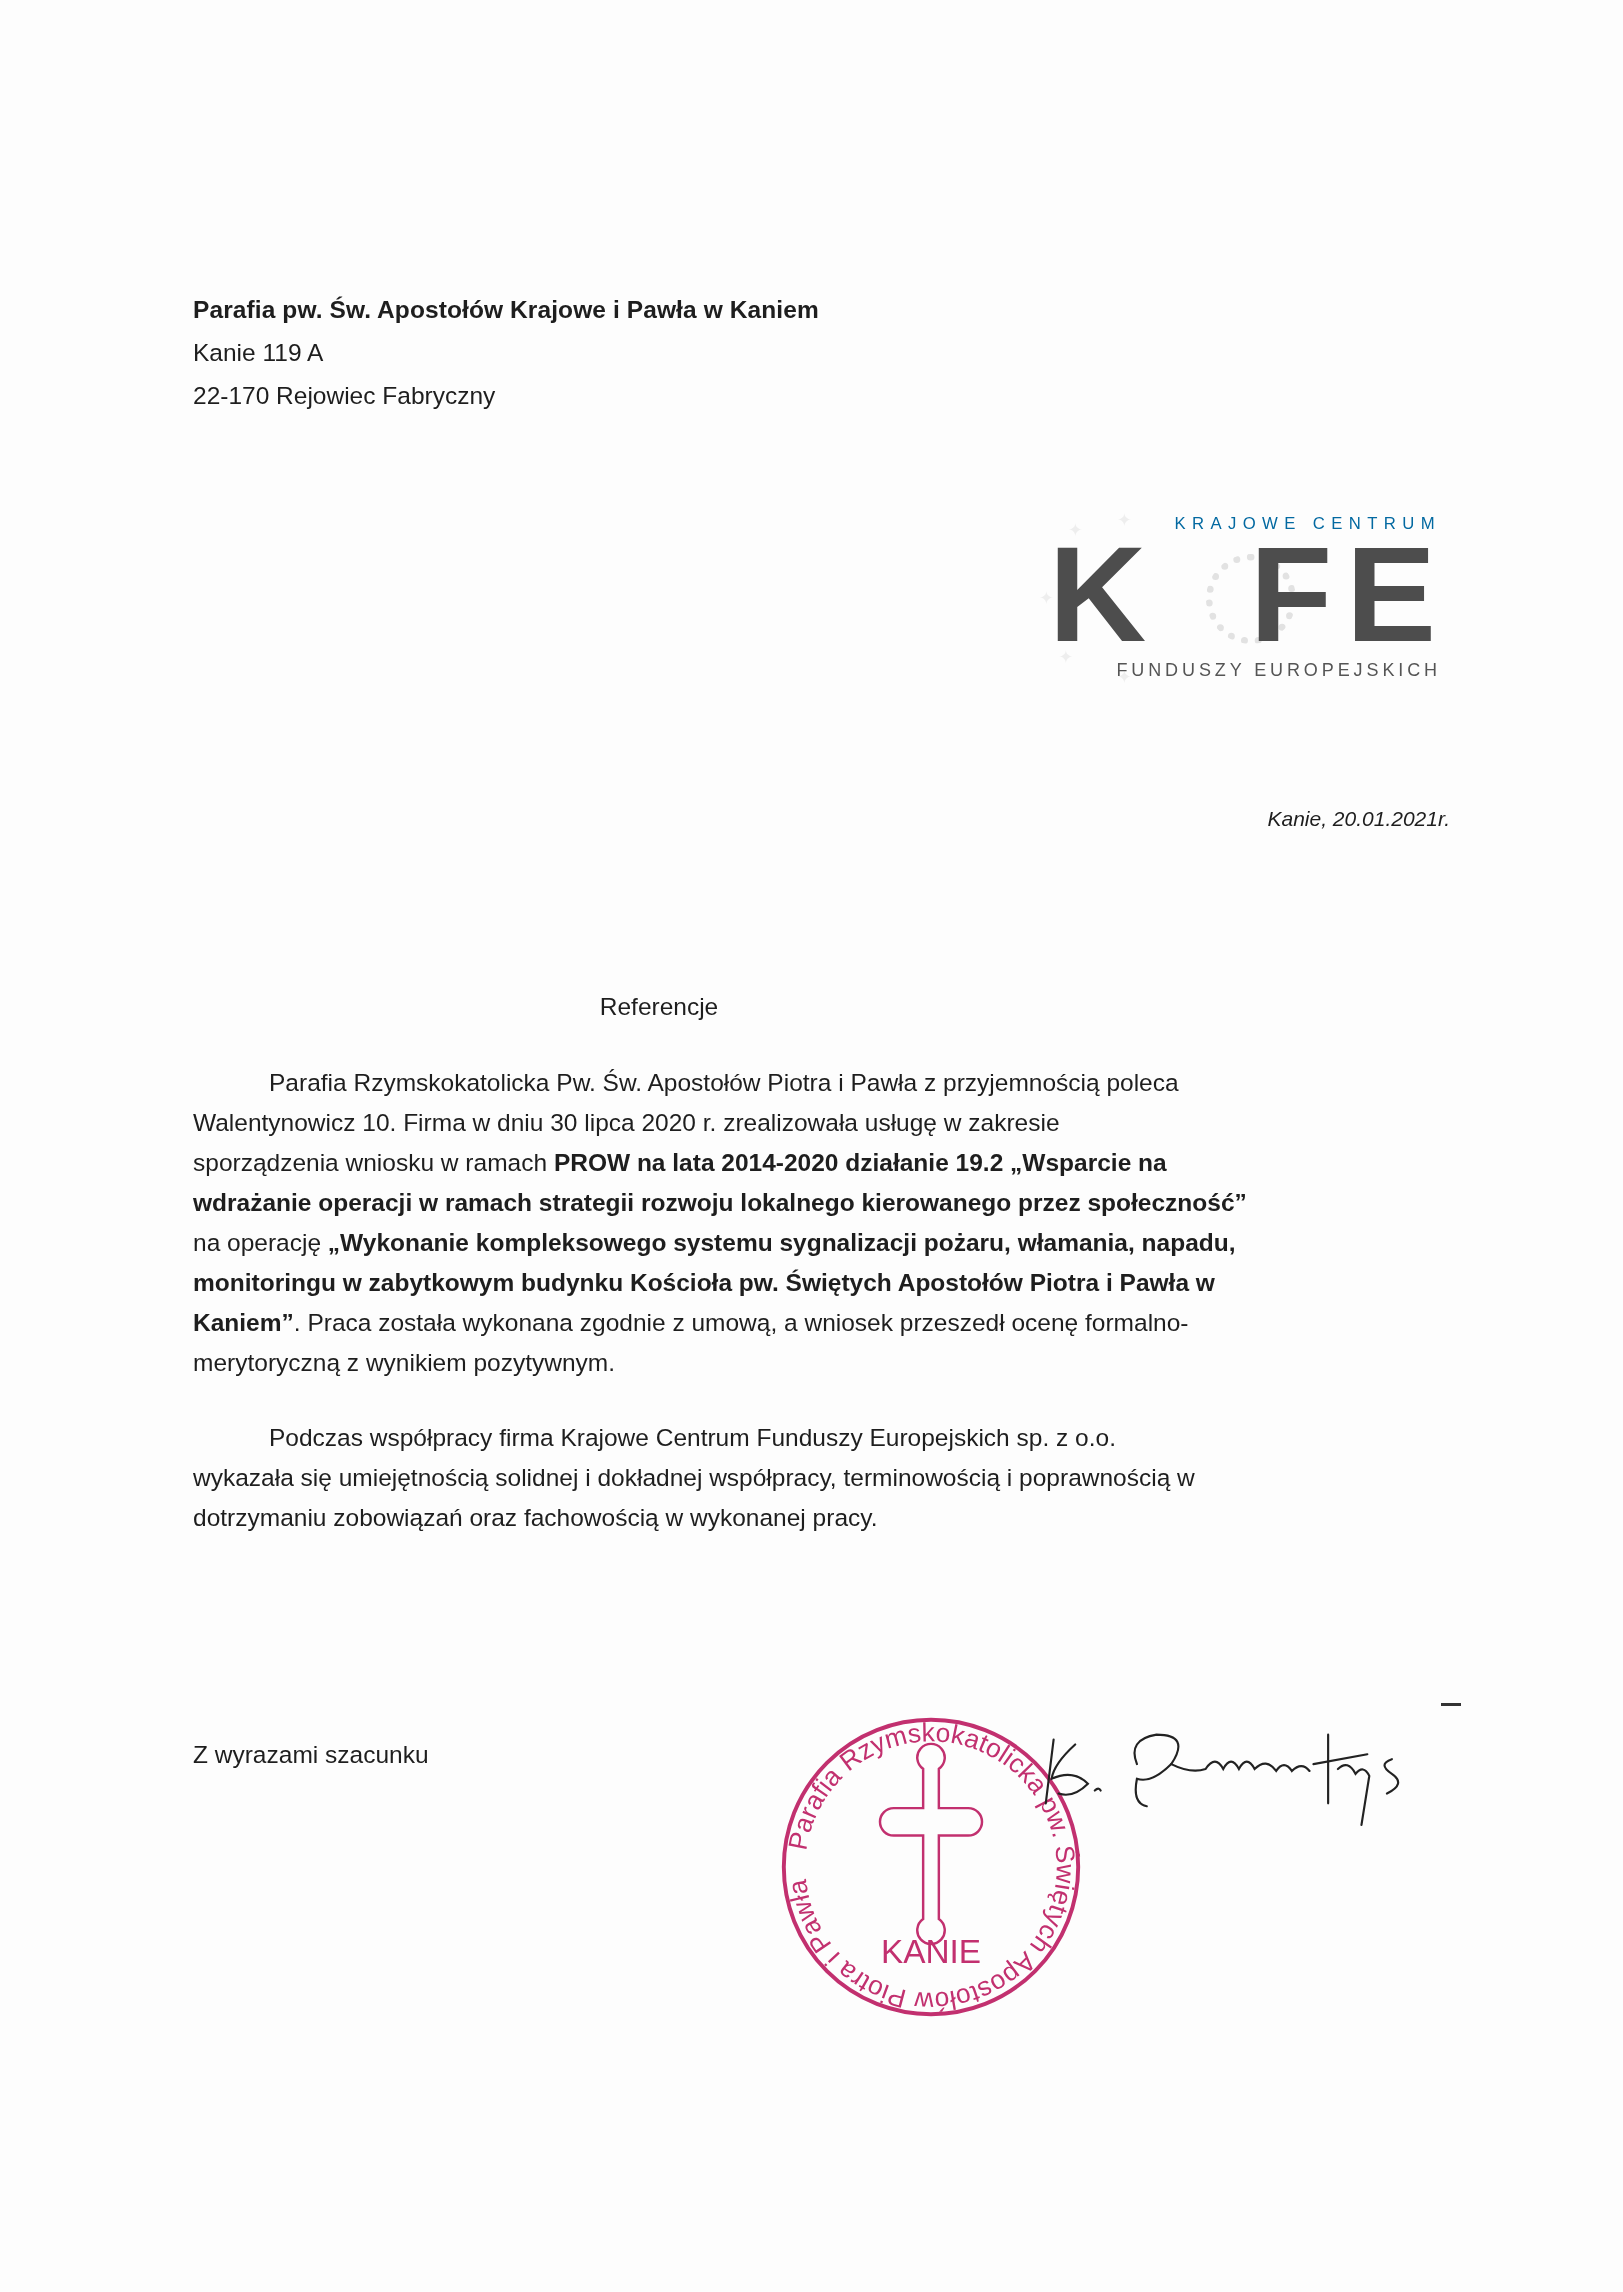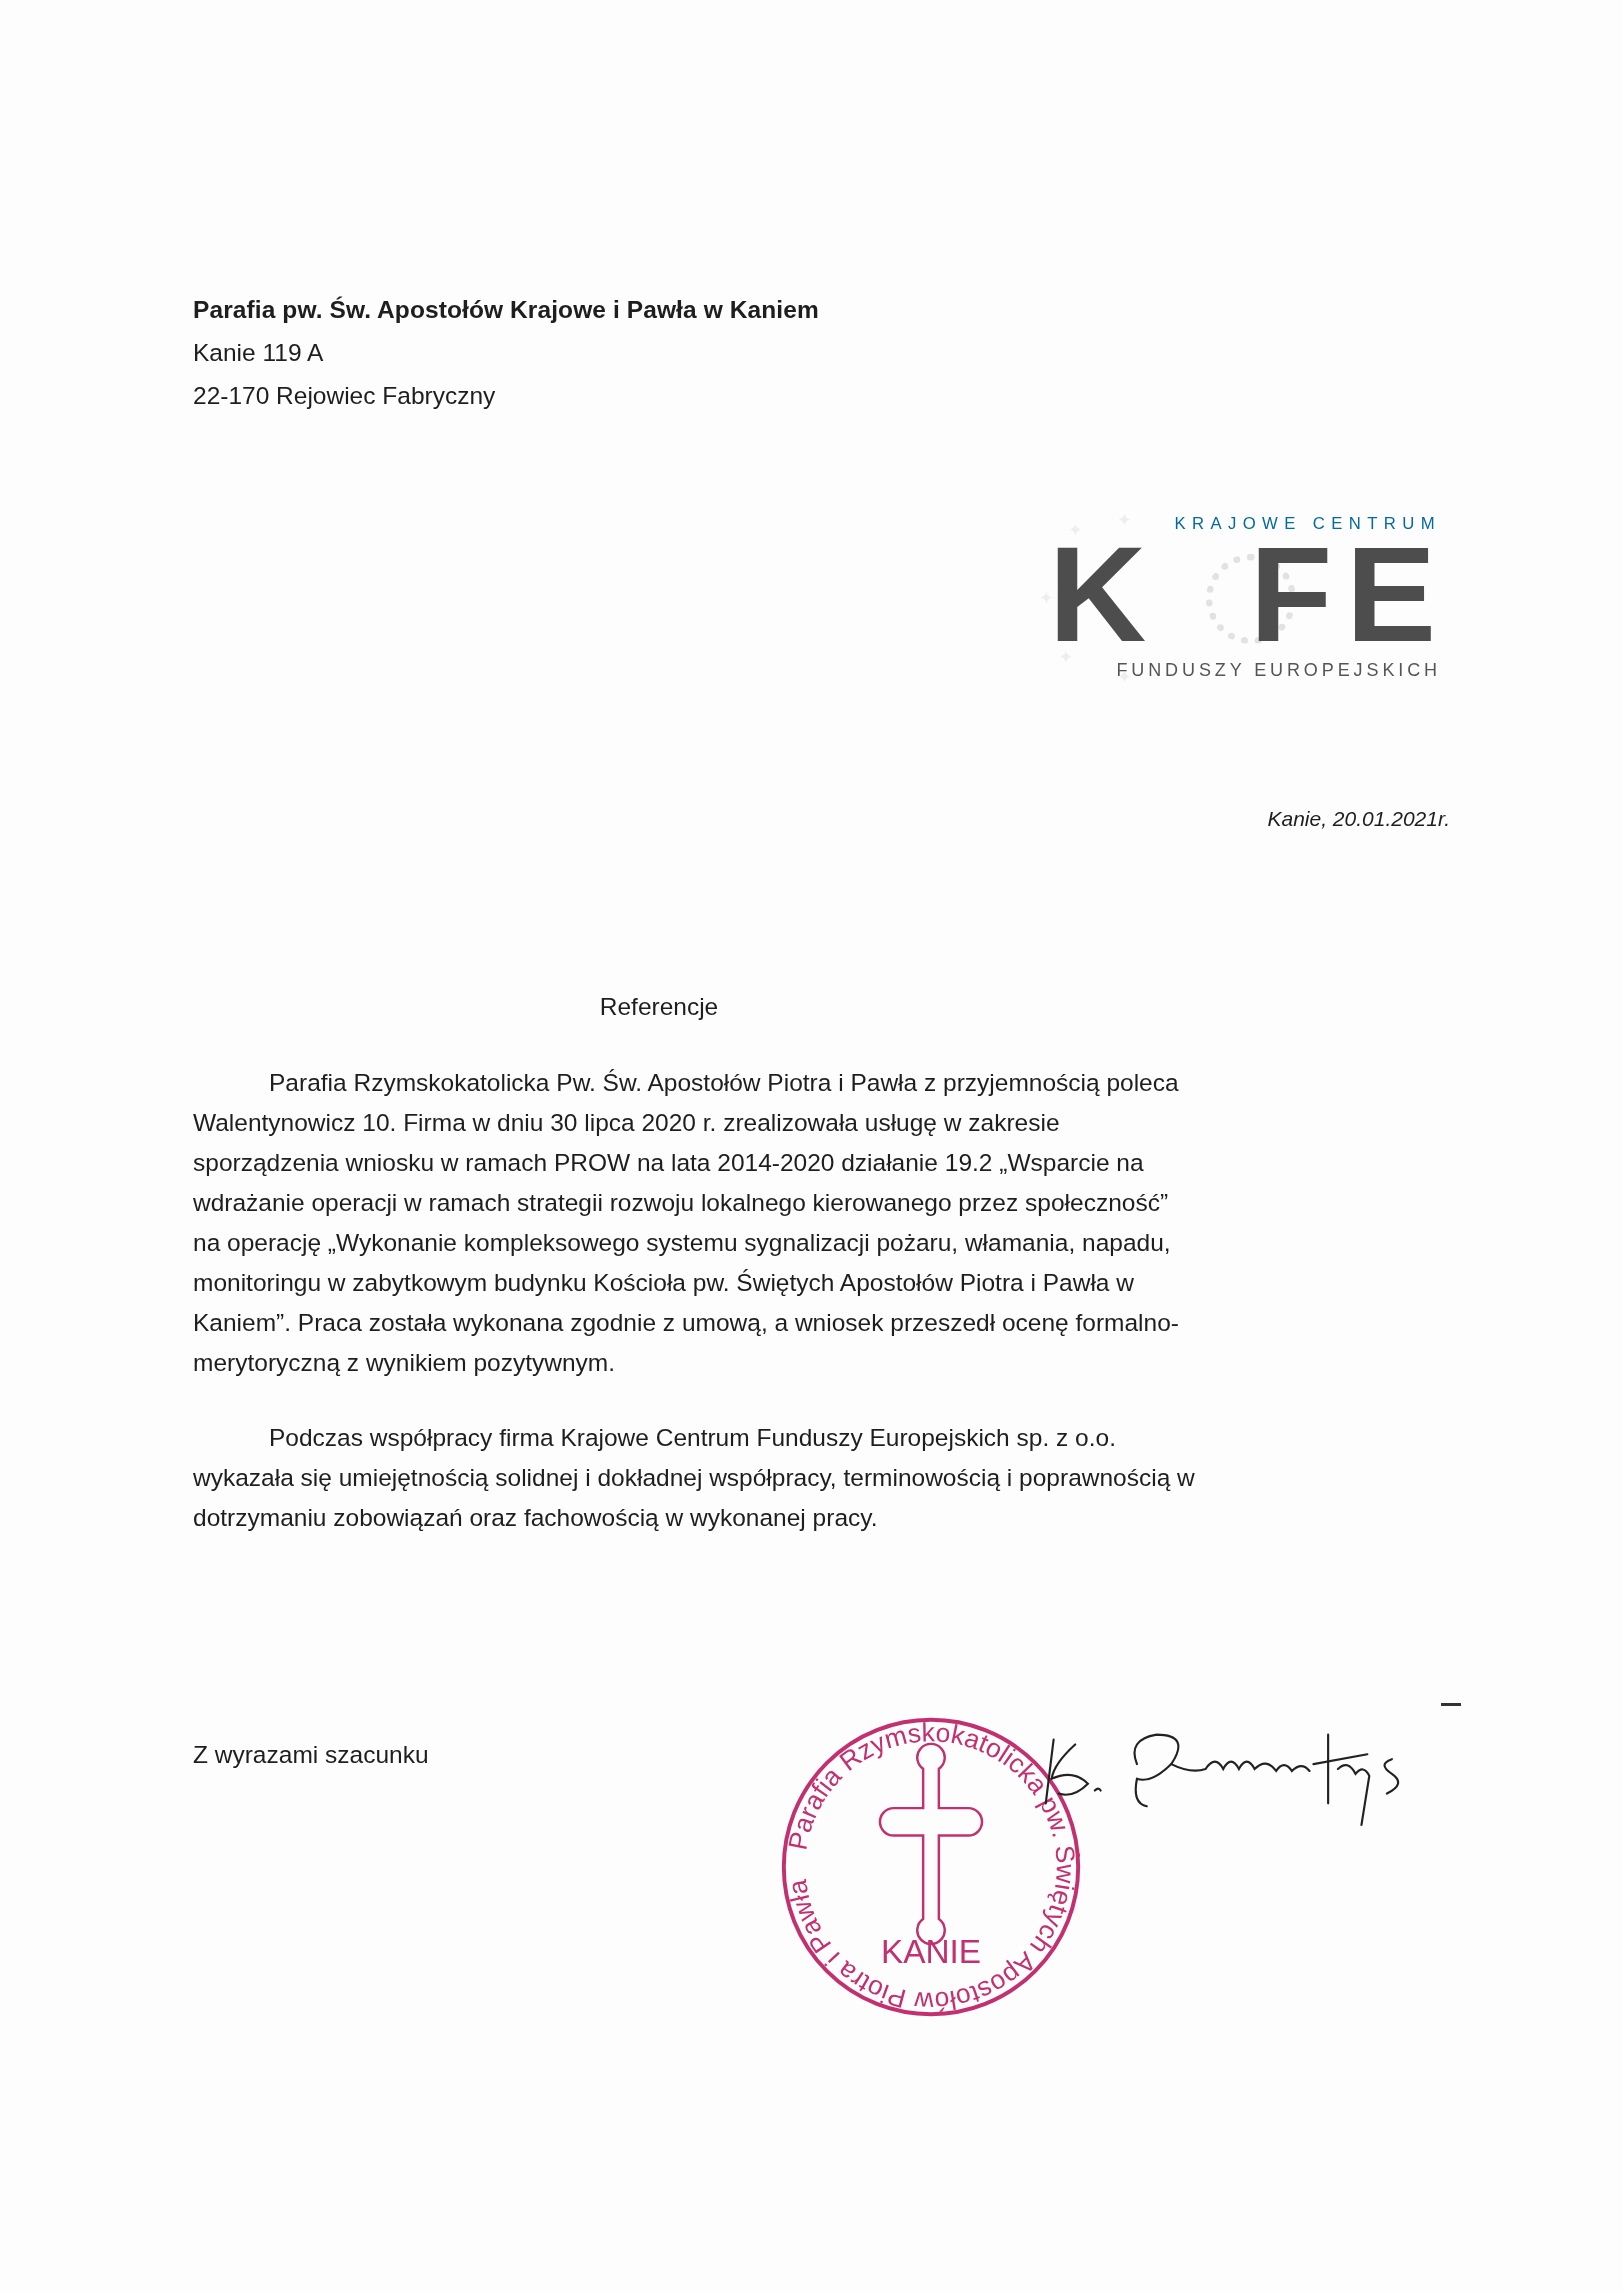--- a/index.html
+++ b/index.html
@@ -21,21 +21,21 @@
     .logo .star { position: absolute; color: #eeeeee; font-size: 17.6px; }
 
     .date { position: absolute; right: 173px; top: 807px; font-size: 21px; font-style: italic; }
 
     .title { position: absolute; left: 0; width: 1318px; top: 993px; text-align: center; font-size: 24.5px; }
 
     .body { position: absolute; left: 193px; top: 1063px; width: 1245px; font-size: 24.5px; line-height: 40px; }
     .body p { margin: 0; }
     .body .line { display: block; white-space: nowrap; }
     .body .indent { padding-left: 76px; }
-    .body b { font-weight: normal; margin-top: 44px; }
+    .body b { font-weight: bold; margin-top: 44px; }
     .para2 { margin-top: 35px !important; }
 
     .closing { position: absolute; left: 193px; top: 1741px; font-size: 24.5px; }
 
     .stamp { position: absolute; left: 774px; top: 1710px; width: 314px; height: 314px; }
     .signature { position: absolute; left: 1034px; top: 1710px; width: 451px; height: 118px; }
     .mark { position: absolute; left: 1441px; top: 1703px; width: 19.6px; height: 2.9px; background: #333; }
   </style>
 </head>
 <body>

